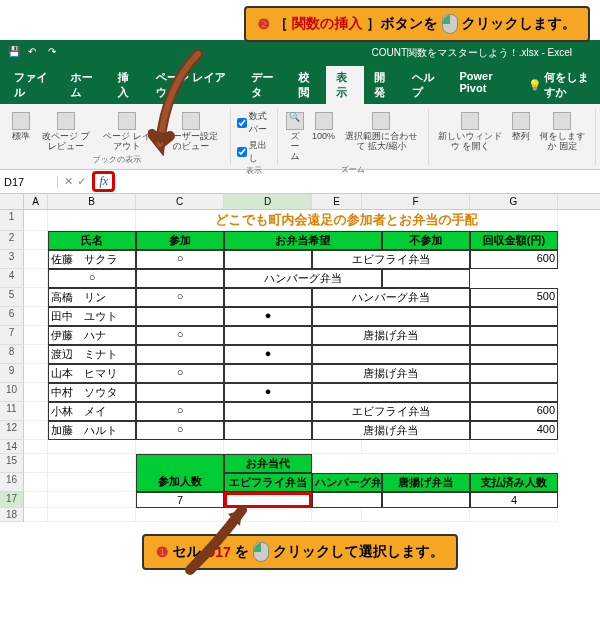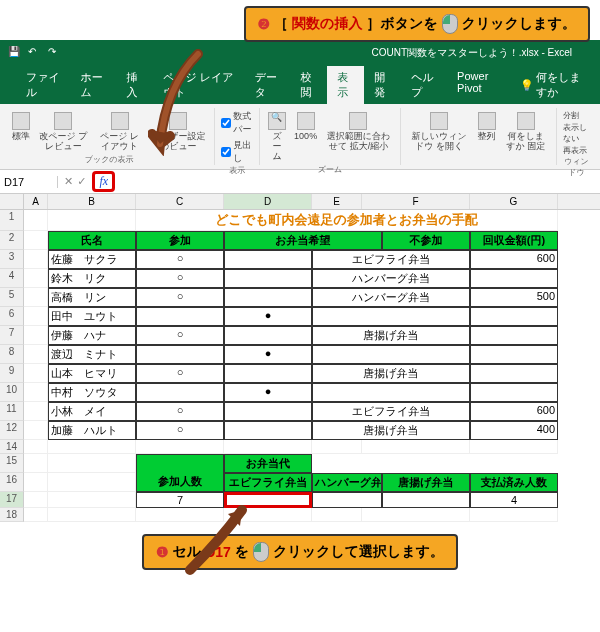--- a/index.html
+++ b/index.html
@@ -8,21 +8,21 @@
 .callout .num { color: #d63333; font-weight: bold; }
 .callout .bracket { color: #c00; font-weight: bold; }
 .callout .mouse { width: 16px; height: 20px; background: #ccc; border-radius: 8px 8px 10px 10px; border: 1px solid #888; position: relative; display: inline-block; }
 .callout .mouse::before { content: ""; position: absolute; top: 0; left: 0; width: 7px; height: 9px; background: #4a7; border-radius: 7px 0 0 0; }
 .top-callout { position: absolute; top: 6px; right: 10px; z-index: 100; }
 .bottom-callout-wrap { text-align: center; padding: 12px 0 18px; position: relative; }
 .titlebar { background: #0a6b3d; height: 26px; display: flex; align-items: center; color: #fff; padding: 0 8px; font-size: 10px; }
 .titlebar .qat { display: flex; gap: 6px; }
 .titlebar .qat span { width: 14px; height: 14px; display: inline-block; }
 .titlebar .title-center { flex: 1; text-align: right; padding-right: 20px; }
-.ribbon-tabs { background: #0a6b3d; display: flex; padding: 0 16px; font-size: 11px; color: #fff; }
+.ribbon-tabs { background: #0a6b3d; display: flex; padding: 0 4px; font-size: 11px; color: #fff; font-weight: bold; }
 .ribbon-tabs .tab { padding: 4px 10px; cursor: pointer; }
 .ribbon-tabs .tab.active { background: #f3f3f3; color: #0a6b3d; }
 .ribbon-tabs .tell { margin-left: 8px; display: flex; align-items: center; gap: 2px; }
 .ribbon { background: #f3f3f3; border-bottom: 1px solid #ccc; display: flex; padding: 4px; font-size: 9px; color: #444; height: 66px; }
 .rgroup { border-right: 1px solid #ddd; padding: 2px 6px; display: flex; flex-direction: column; justify-content: space-between; }
 .rgroup .controls { display: flex; gap: 4px; flex: 1; }
 .rgroup .glabel { text-align: center; font-size: 8px; color: #666; }
 .rbtn { display: flex; flex-direction: column; align-items: center; gap: 2px; padding: 2px; font-size: 9px; text-align: center; line-height: 1.1; }
 .rbtn .ic { width: 18px; height: 18px; background: #ddd; border: 1px solid #aaa; }
 .rcheck { display: flex; align-items: center; gap: 2px; font-size: 9px; }
@@ -156,28 +156,20 @@
             <span>整列</span>
           </div>
       <div class="rbtn">
             <div class="ic"></div>
             <span>何をしますか
 固定</span>
           </div>
     </div>
     <div class="glabel"></div>
   </div>
-  <div class="rgroup" style="border-right:none">
-    <div class="controls" style="flex-direction:column;gap:1px;font-size:8px">
-      <div>分割</div>
-      <div>表示しない</div>
-      <div>再表示</div>
-    </div>
-    <div class="glabel">ウィンドウ</div>
-  </div>
 </div>
 
 <div class="namebox-row">
   <div class="namebox">D17</div>
   <div class="nb-btns">
     <span>✕</span>
     <span>✓</span>
   </div>
   <div class="fx-btn">fx</div>
   <div style="flex:1;padding:0 6px"></div>
@@ -226,21 +218,20 @@
           <div class="cell wA"></div>
           <div class="cell wB td">佐藤　サクラ</div>
           <div class="cell wC td tdc">○</div>
           <div class="cell wD td tdc"></div>
           <div class="cell td tdc" style="width:158px">エビフライ弁当</div>
           <div class="cell wG td tdr">600</div>
         </div>
         <div class="row">
           <div class="rh">4</div>
           <div class="cell wA"></div>
-          <div class="cell wB td">鈴木　リク</div>
           <div class="cell wC td tdc">○</div>
           <div class="cell wD td tdc"></div>
           <div class="cell td tdc" style="width:158px">ハンバーグ弁当</div>
           <div class="cell wG td tdr"></div>
         </div>
         <div class="row">
           <div class="rh">5</div>
           <div class="cell wA"></div>
           <div class="cell wB td">高橋　リン</div>
           <div class="cell wC td tdc">○</div>

